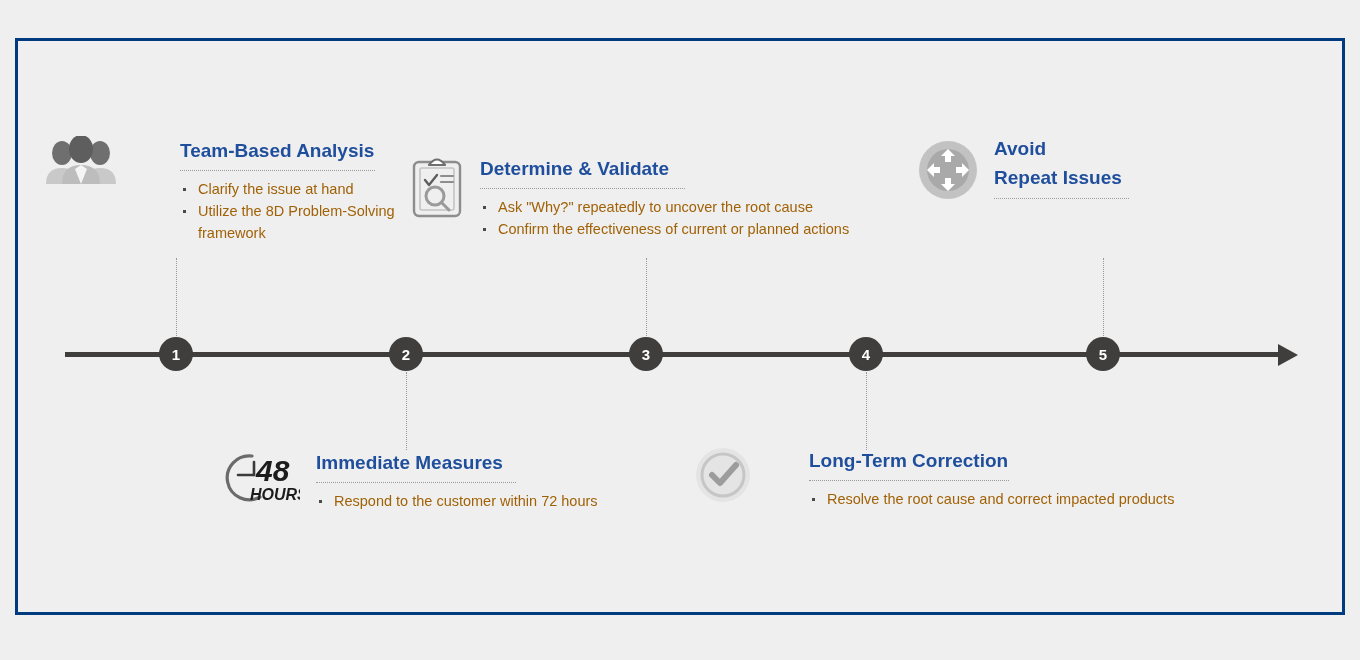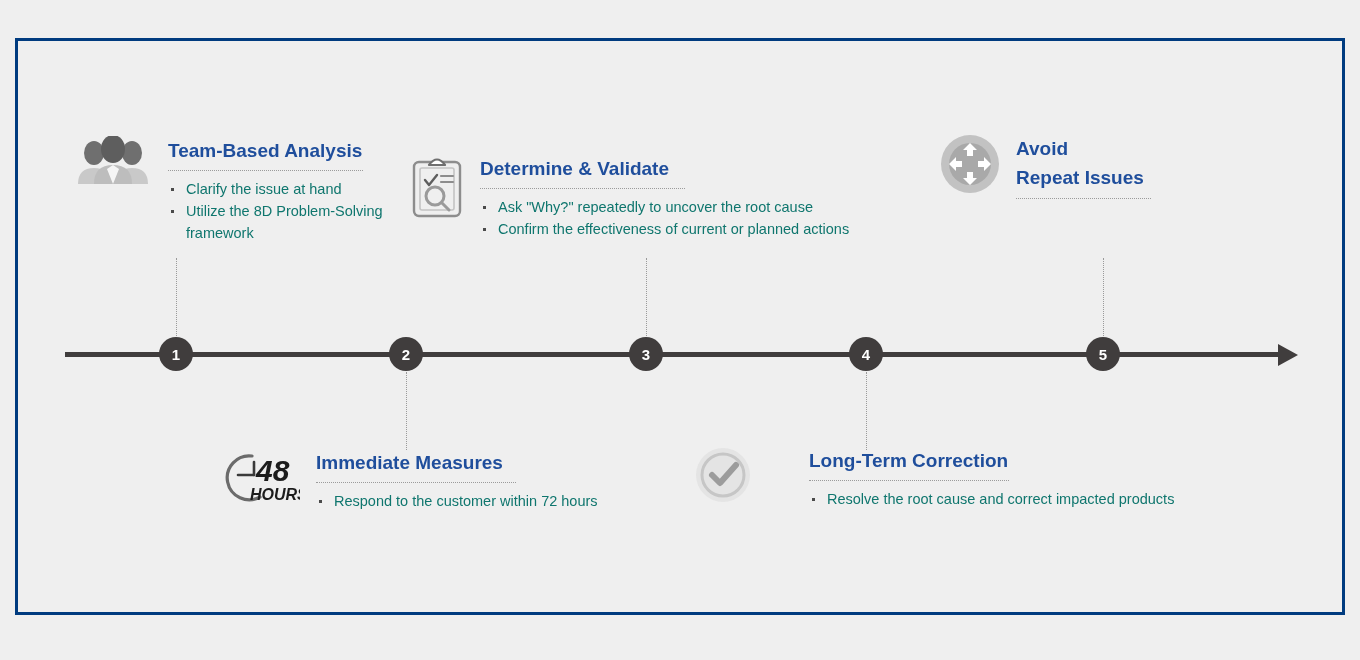--- a/index.html
+++ b/index.html
@@ -76,21 +76,21 @@
     border-top:1px dotted #9b9b9b;
   }
   ul.bullets{
     list-style:none;
     margin:0;padding:0;
   }
   ul.bullets li{
     position:relative;
     padding-left:18px;
     font-size:14.5px;
-    color:#0f766e;
+    color:#a16207;
     line-height:1.5;
   }
   ul.bullets li:before{
     content:"";
     position:absolute;
     left:3px;top:9px;
     width:3px;height:3px;
     background:#4a4a4a;
   }
   .nowrap{white-space:nowrap;}
@@ -109,21 +109,21 @@
   <div class="connector" style="left:646px;top:258px;height:80px;"></div>
   <div class="connector" style="left:866px;top:372px;height:78px;"></div>
   <div class="connector" style="left:1103px;top:258px;height:80px;"></div>
 
   <div class="marker" style="left:176px;top:354px;">1</div>
   <div class="marker" style="left:406px;top:354px;">2</div>
   <div class="marker" style="left:646px;top:354px;">3</div>
   <div class="marker" style="left:866px;top:354px;">4</div>
   <div class="marker" style="left:1103px;top:354px;">5</div>
 
-  <div class="block" style="left:74px;top:136px;">
+  <div class="block" style="left:42px;top:136px;gap:44px;">
     <div class="icon-wrap">
       <svg width="78" height="48" viewBox="0 0 78 48">
         <ellipse cx="20" cy="17" rx="10" ry="12" fill="#6f6f6f"></ellipse>
         <path d="M4 48 q0 -16 16 -16 q16 0 16 16 z" fill="#c9c9c9"></path>
         <ellipse cx="58" cy="17" rx="10" ry="12" fill="#6f6f6f"></ellipse>
         <path d="M42 48 q0 -16 16 -16 q16 0 16 16 z" fill="#c9c9c9"></path>
         <ellipse cx="39" cy="13" rx="12" ry="14" fill="#5e5e5e"></ellipse>
         <path d="M20 48 q0 -19 19 -19 q19 0 19 19 z" fill="#bdbdbd"></path>
         <path d="M39 29 l6 4 l-6 15 l-6 -15 z" fill="#ffffff" opacity="0.85"></path>
       </svg>
@@ -154,21 +154,21 @@
     <div class="txt">
       <div class="heading">Determine &amp; Validate</div>
       <div class="rule" style="width:205px;"></div>
       <ul class="bullets">
         <li class="nowrap">Ask "Why?" repeatedly to uncover the root cause</li>
         <li class="nowrap">Confirm the effectiveness of current or planned actions</li>
       </ul>
     </div>
   </div>
 
-  <div class="block" style="left:940px;top:134px;">
+  <div class="block" style="left:918px;top:134px;align-items:center;">
     <div class="icon-wrap">
       <svg width="60" height="60" viewBox="0 0 60 60">
         <circle cx="30" cy="30" r="29" fill="#c2c2c2"></circle>
         <circle cx="30" cy="30" r="21" fill="#a9a9a9"></circle>
         <path d="M23 16 l7 -7 l7 7 l-4 0 l0 6 l-6 0 l0 -6 z" fill="#ffffff"></path>
         <path d="M44 23 l7 7 l-7 7 l0 -4 l-6 0 l0 -6 l6 0 z" fill="#ffffff"></path>
         <path d="M37 44 l-7 7 l-7 -7 l4 0 l0 -6 l6 0 l0 6 z" fill="#ffffff"></path>
         <path d="M16 37 l-7 -7 l7 -7 l0 4 l6 0 l0 6 l-6 0 z" fill="#ffffff"></path>
       </svg>
     </div>

